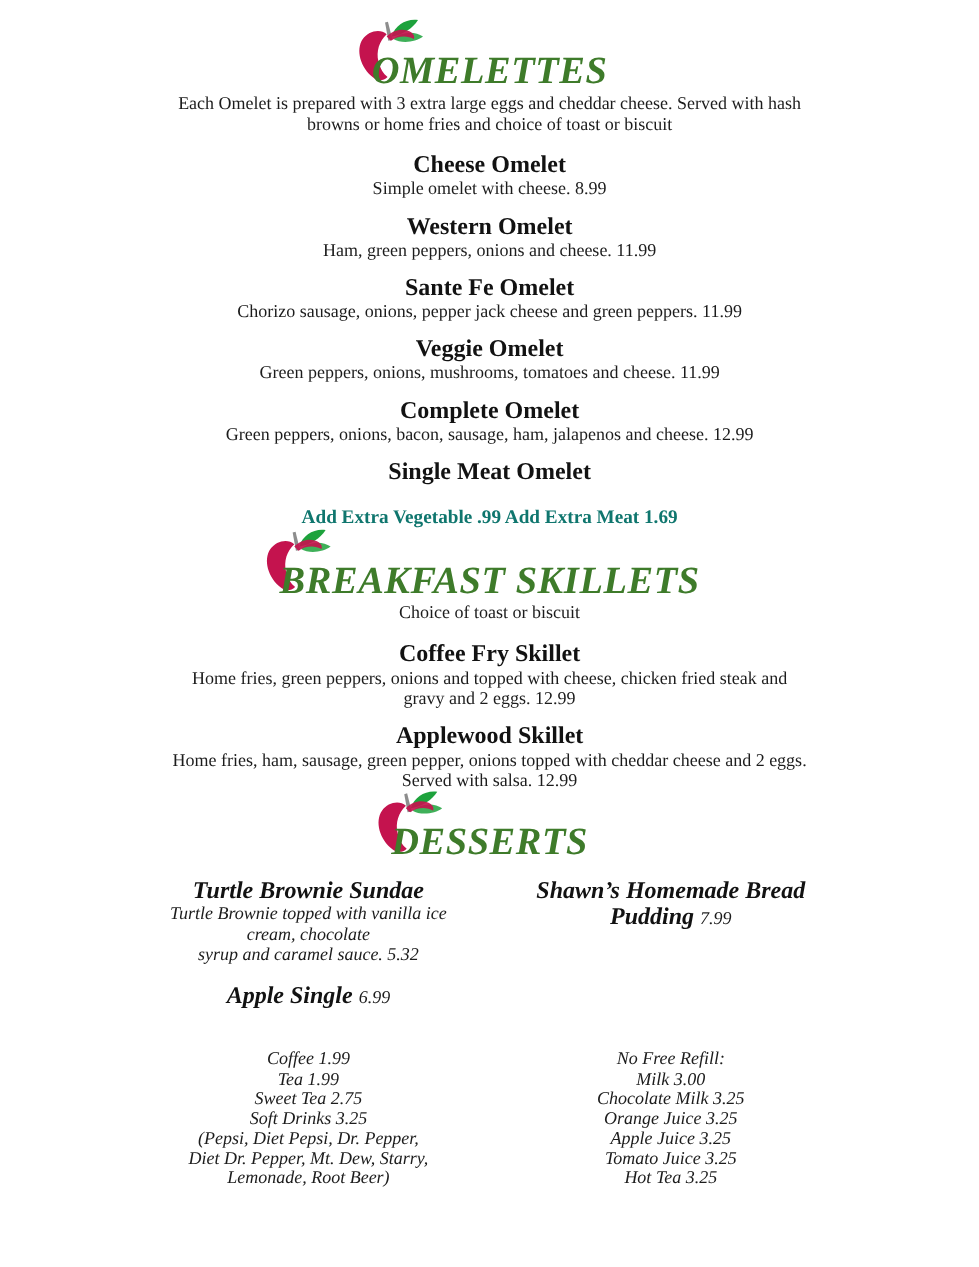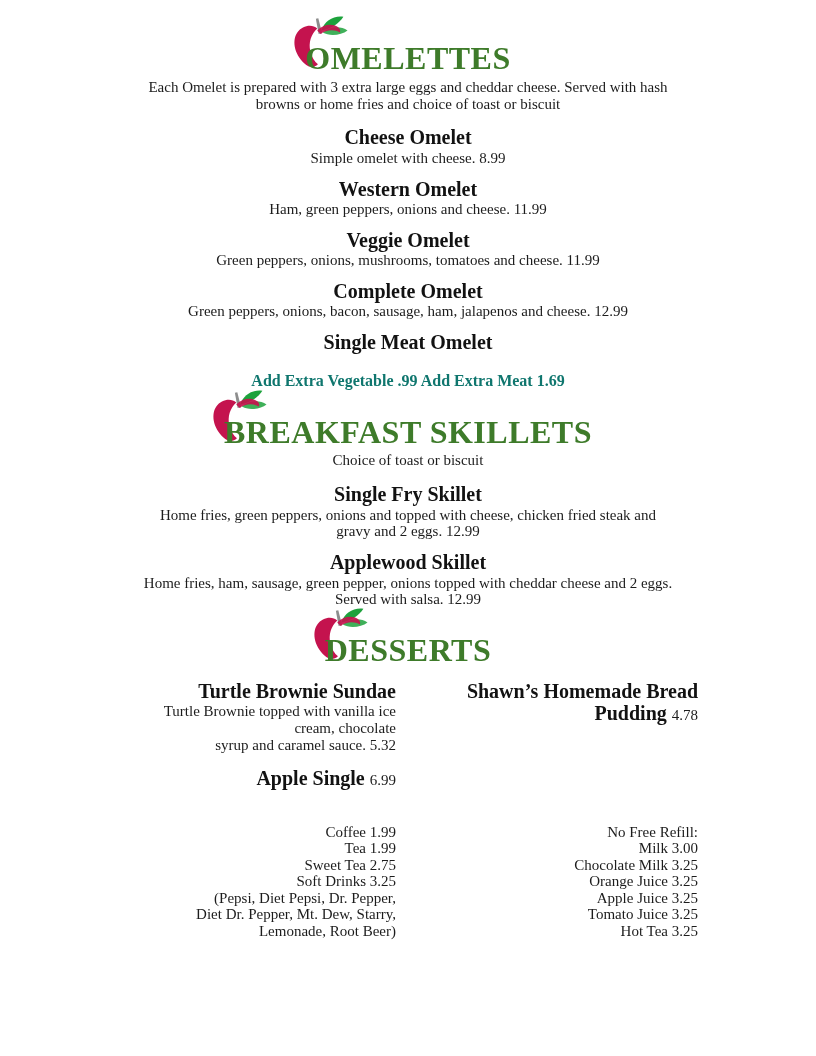--- a/index.html
+++ b/index.html
@@ -16,21 +16,21 @@
     color:var(--body-text);
   }
   .page{
     width:816px;
     min-height:1056px;
     margin:0 auto;
     background:#ffffff;
     padding:20px 60px 16px;
   }
   .section{text-align:center;}
-  .heading-row{text-align:center;}
+  .heading-row{text-align:center;font-style:italic;}
   .heading-wrap{
     position:relative;
     display:inline-block;
   }
   .apple-logo{
     position:absolute;
     left:-18px;
     top:-27px;
     width:66px;
     height:53px;
@@ -83,21 +83,21 @@
     font-weight:bold;
     color:#0f766e;
   }
   .two-col{
     width:580px;
     margin:12px auto 0;
     display:grid;
     grid-template-columns:1fr 1fr;
     column-gap:24px;
   }
-  .col{text-align:right;}
+  .col{text-align:center;font-style:italic;}
   .col .menu-item{margin-bottom:14px;}
   .bev-lines{
     margin:0;
     font-size:15px;
     line-height:1.1;
     white-space:pre-line;
   }
   .two-col.beverages{margin-top:20px;}
 </style>
 </head>
@@ -123,20 +123,24 @@
 
     <div class="menu-item">
       <h3 class="item-name">Cheese Omelet</h3>
       <p class="item-desc">Simple omelet with cheese. 8.99</p>
     </div>
     <div class="menu-item">
       <h3 class="item-name">Western Omelet</h3>
       <p class="item-desc">Ham, green peppers, onions and cheese. 11.99</p>
     </div>
     <div class="menu-item">
+      <h3 class="item-name">Sante Fe Omelet</h3>
+      <p class="item-desc">Chorizo sausage, onions, pepper jack cheese and green peppers. 11.99</p>
+    </div>
+    <div class="menu-item">
       <h3 class="item-name">Veggie Omelet</h3>
       <p class="item-desc">Green peppers, onions, mushrooms, tomatoes and cheese. 11.99</p>
     </div>
     <div class="menu-item">
       <h3 class="item-name">Complete Omelet</h3>
       <p class="item-desc">Green peppers, onions, bacon, sausage, ham, jalapenos and cheese. 12.99</p>
     </div>
     <div class="menu-item">
       <h3 class="item-name">Single Meat Omelet</h3>
     </div>
@@ -153,21 +157,21 @@
           <path class="lg-leaf2" d="M52,25 C62,16 78,15 88,22 C79,29 62,31 52,25 Z"></path>
           <path class="lg-body" d="M28,72 C12,60 6,38 15,25 C22,15 36,12 44,19 C35,27 31,40 34,52 C36,61 40,67 45,71 C40,76 33,76 28,72 Z"></path>
           <path class="lg-body2" d="M44,22 C52,13 66,11 74,17 C77,19 78,22 77,25 C69,20 57,21 49,27 C47,25 45,23 44,22 Z"></path>
         </svg>
         <h1 class="section-title">BREAKFAST SKILLETS</h1>
       </span>
     </div>
     <p class="section-intro">Choice of toast or biscuit</p>
 
     <div class="menu-item">
-      <h3 class="item-name">Single Fry Skillet</h3>
+      <h3 class="item-name">Coffee Fry Skillet</h3>
       <p class="item-desc">Home fries, green peppers, onions and topped with cheese, chicken fried steak and
 gravy and 2 eggs. 12.99</p>
     </div>
     <div class="menu-item">
       <h3 class="item-name">Applewood Skillet</h3>
       <p class="item-desc">Home fries, ham, sausage, green pepper, onions topped with cheddar cheese and 2 eggs.
 Served with salsa. 12.99</p>
     </div>
   </div>
 
@@ -192,21 +196,21 @@
           <p class="item-desc">Turtle Brownie topped with vanilla ice
 cream, chocolate
 syrup and caramel sauce. 5.32</p>
         </div>
         <div class="menu-item">
           <h3 class="item-name"><span>Apple Single</span> <span class="item-price">6.99</span></h3>
         </div>
       </div>
       <div class="col">
         <div class="menu-item">
-          <h3 class="item-name"><span>Shawn’s Homemade Bread Pudding</span> <span class="item-price">4.78</span></h3>
+          <h3 class="item-name"><span>Shawn’s Homemade Bread Pudding</span> <span class="item-price">7.99</span></h3>
         </div>
       </div>
     </div>
   </div>
 
   <div class="section">
 
     <div class="two-col beverages">
       <div class="col">
         <p class="bev-lines">Coffee 1.99

